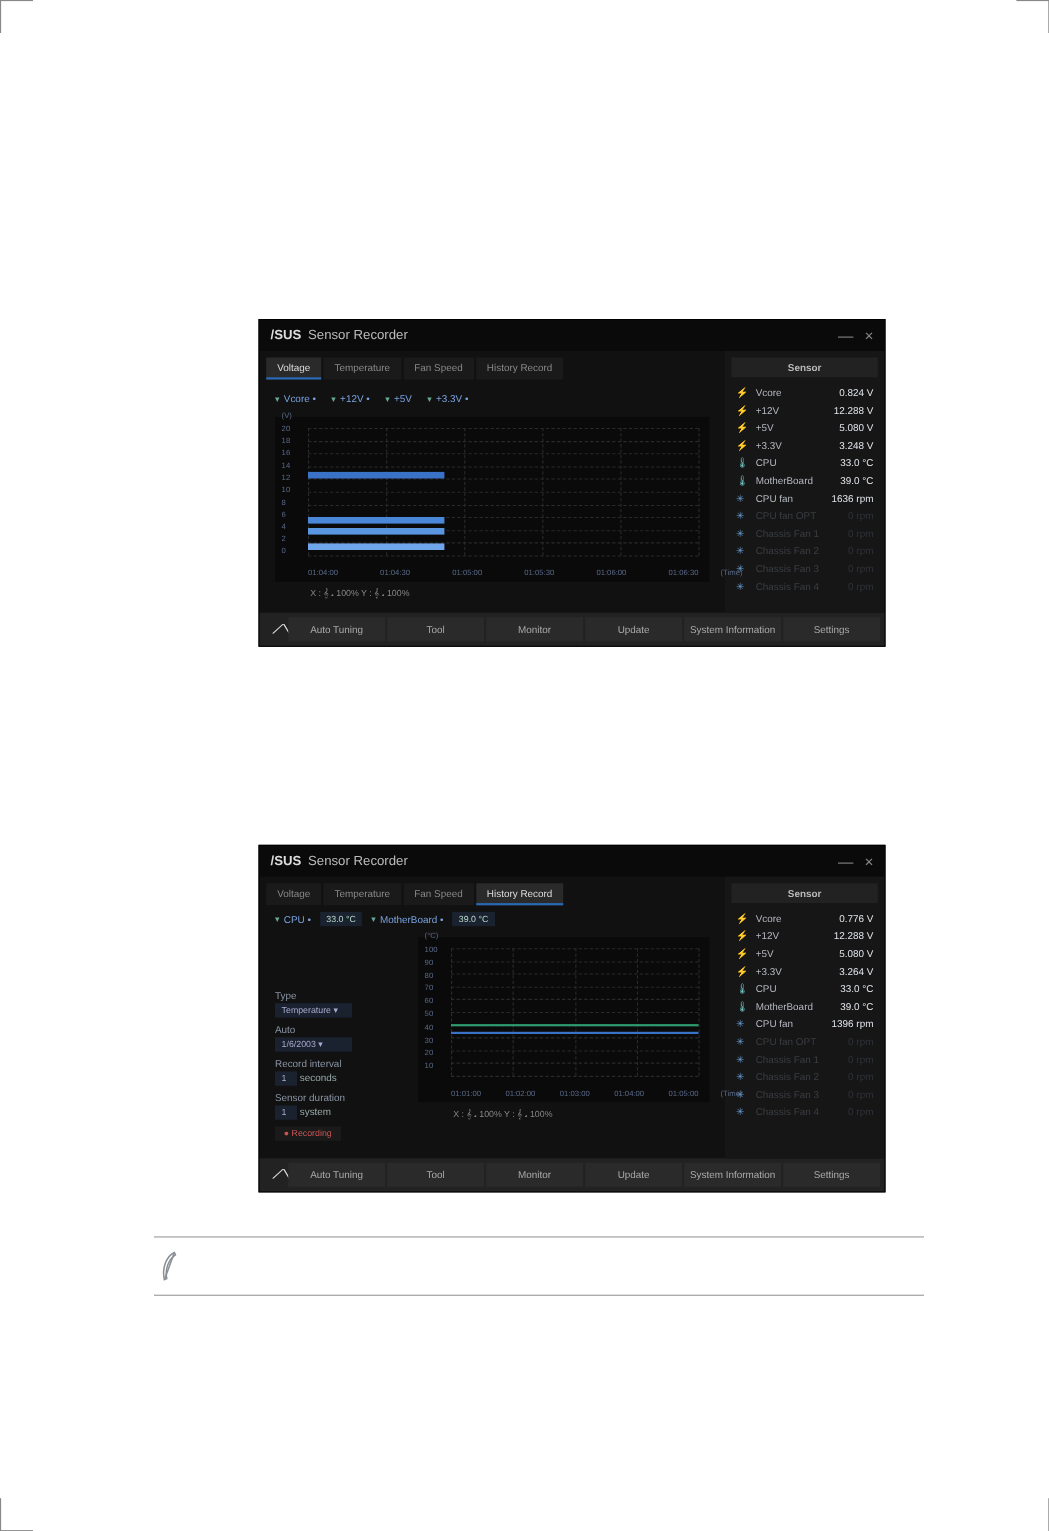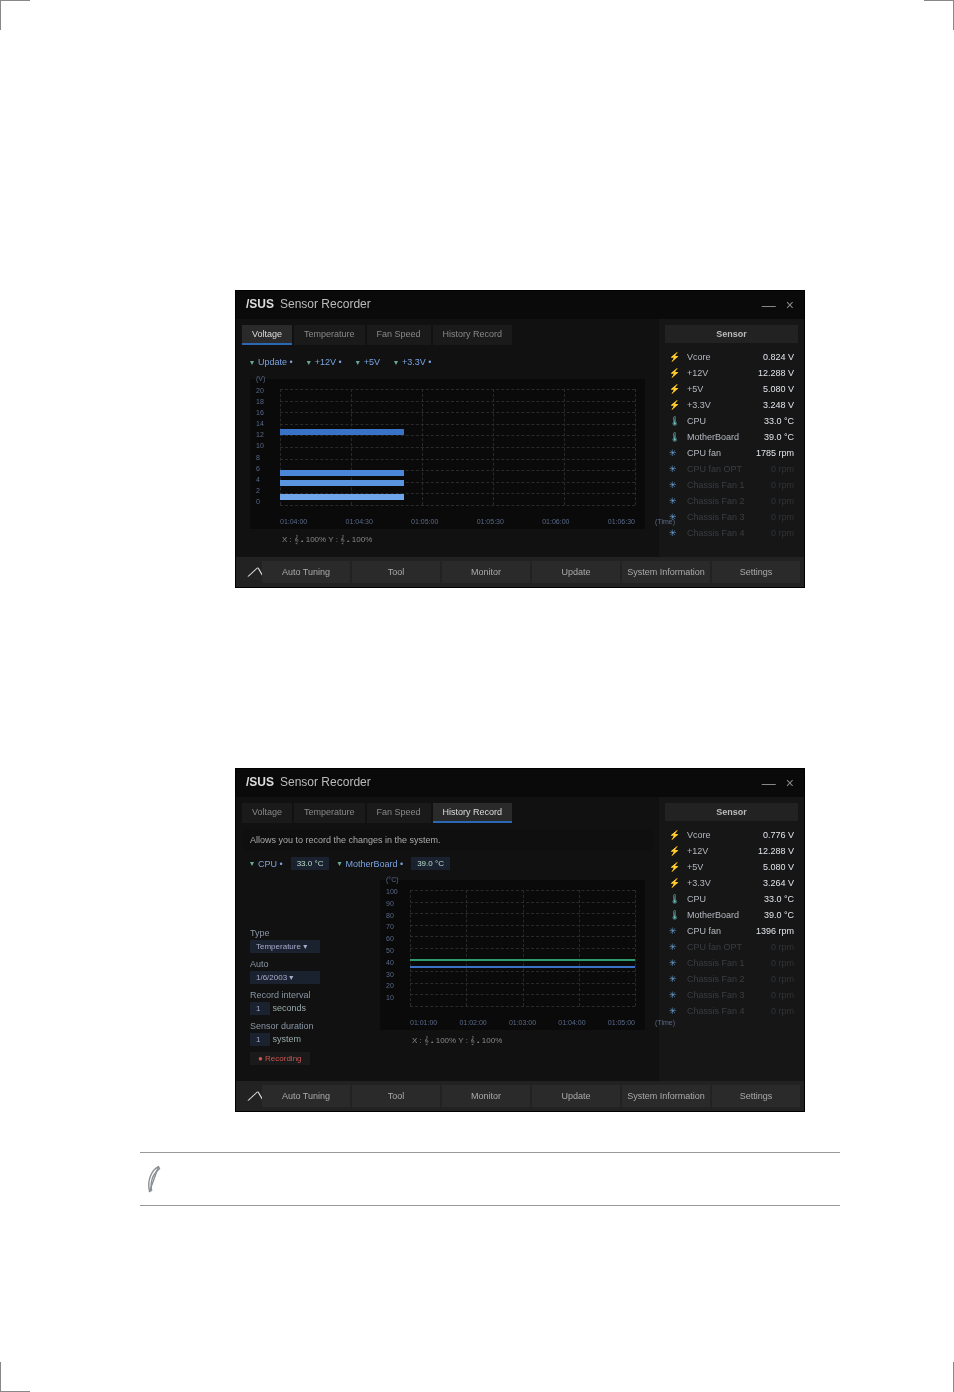--- a/index.html
+++ b/index.html
@@ -132,21 +132,21 @@
         <div class="left-panel">
           <div class="tabs">
             <div class="tab active">Voltage</div>
             <div class="tab">Temperature</div>
             <div class="tab">Fan Speed</div>
             <div class="tab">History Record</div>
           </div>
           <div class="toggles">
             <div class="toggle">
                 <span class="chevd">▾</span>
-                <span>Update •</span>
+                <span>Vcore •</span>
               </div>
             <div class="toggle">
                 <span class="chevd">▾</span>
                 <span>+12V •</span>
               </div>
             <div class="toggle">
                 <span class="chevd">▾</span>
                 <span>+5V</span>
               </div>
             <div class="toggle">
@@ -250,21 +250,21 @@
                   <span class="ico temp">🌡</span>
                   <span>MotherBoard</span>
                 </span>
                 <span class="val">39.0 °C</span>
               </div>
               <div class="sensor-row">
                 <span class="label">
                   <span class="ico fan">✳</span>
                   <span>CPU fan</span>
                 </span>
-                <span class="val">1785 rpm</span>
+                <span class="val">1636 rpm</span>
               </div>
               <div class="sensor-row dim">
                 <span class="label">
                   <span class="ico fan">✳</span>
                   <span>CPU fan OPT</span>
                 </span>
                 <span class="val">0 rpm</span>
               </div>
               <div class="sensor-row dim">
                 <span class="label">
@@ -325,21 +325,20 @@
         </div>
       </div>
       <div class="main-row">
         <div class="left-panel">
           <div class="tabs">
             <div class="tab">Voltage</div>
             <div class="tab">Temperature</div>
             <div class="tab">Fan Speed</div>
             <div class="tab active">History Record</div>
           </div>
-          <div class="descline">Allows you to record the changes in the system.</div>
           <div class="hr-flex" style="padding:0 8px;">
             <div class="toggle">
                 <span class="chevd">▾</span>
                 <span>CPU •</span>
               </div>
             <div class="meas-box">33.0 °C</div>
             <div class="toggle">
                 <span class="chevd">▾</span>
                 <span>MotherBoard •</span>
               </div>

